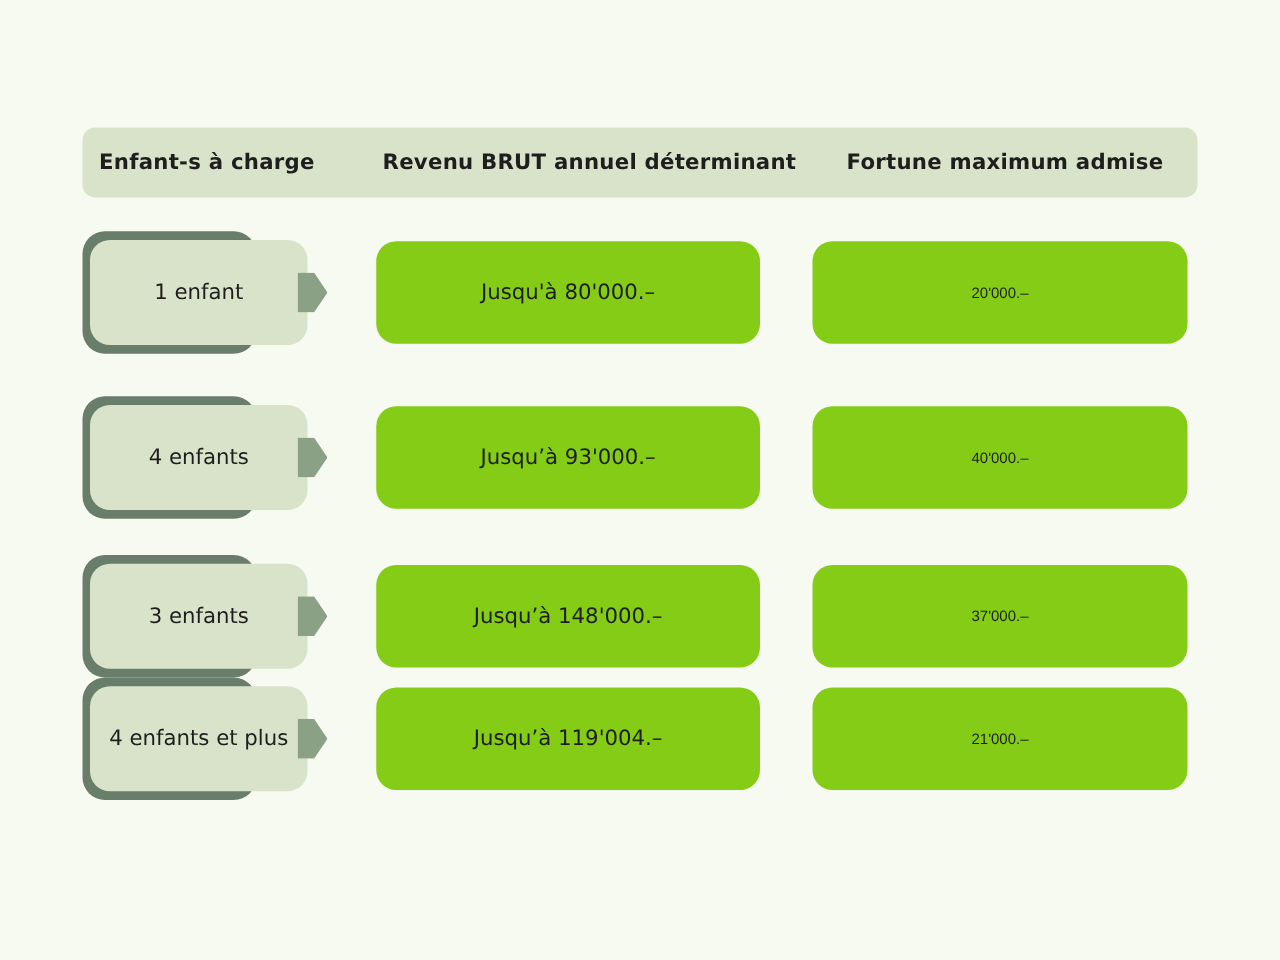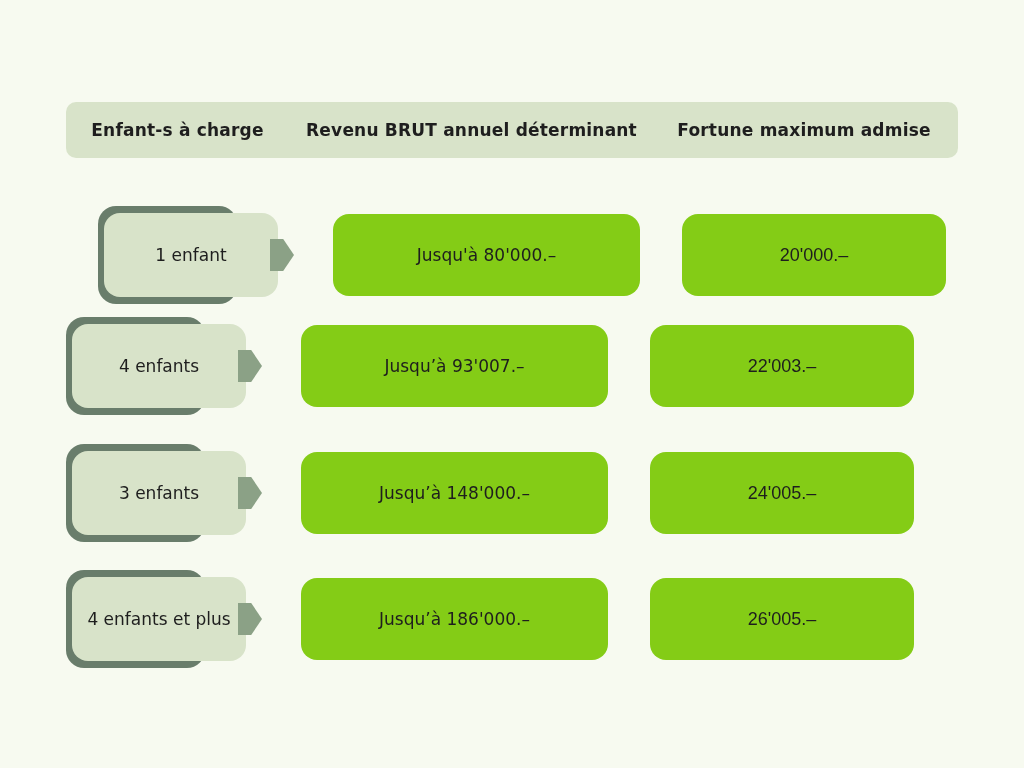--- a/index.html
+++ b/index.html
@@ -30,35 +30,35 @@
     top: 0;
     height: 56px;
     display: flex;
     align-items: center;
     justify-content: center;
     font-weight: bold;
     font-size: 17px;
     white-space: nowrap;
     letter-spacing: 0.2px;
   }
-  .hc1 { left: 0;    width: 199px; padding-left: 12px; }
+  .hc1 { left: 0;    width: 199px; }
   .hc2 { left: 252px; width: 307px; }
   .hc3 { left: 584px; width: 308px; }
 
   
   .row {
     position: absolute;
     left: 66px;
     width: 892px;
     height: 84px;
   }
-  .row-1 { top: 213px; margin-left: 32px; }
+  .row-1 { top: 192px; }
   .row-2 { top: 324px; }
   .row-3 { top: 451px; text-align: center; }
-  .row-4 { top: 577px; }
+  .row-4 { top: 549px; }
 
   .label-shape {
     position: absolute;
     left: 0;
     top: 0;
     width: 196px;
     height: 84px;
   }
   .label-shadow {
     position: absolute;
@@ -101,23 +101,23 @@
     border-radius: 16px;
     display: flex;
     align-items: center;
     justify-content: center;
     font-size: 17px;
     white-space: nowrap;
   }
   .cell-income { left: 235px; width: 307px; }
   .cell-wealth {
     left: 584px;
-    width: 264px;
+    width: 300px;
     font-family: "Liberation Sans", sans-serif;
-    font-size: 18px;
+    font-size: 12px;
   }
 </style>
 </head>
 <body>
 
 <div class="canvas">
 
   <div class="header-bar">
     <div class="header-cell hc1">Enfant-s à charge</div>
     <div class="header-cell hc2">Revenu BRUT annuel déterminant</div>
@@ -133,37 +133,37 @@
     <div class="cell cell-income">Jusqu'à 80'000.–</div>
     <div class="cell cell-wealth">20'000.–</div>
   </div>
 
   <div class="row row-2">
     <div class="label-shape">
       <div class="label-shadow"></div>
       <div class="label-pill">4 enfants</div>
       <div class="label-arrow"></div>
     </div>
-    <div class="cell cell-income">Jusqu’à 93'007.–</div>
-    <div class="cell cell-wealth">22'003.–</div>
+    <div class="cell cell-income">Jusqu’à 93'000.–</div>
+    <div class="cell cell-wealth">40'000.–</div>
   </div>
 
   <div class="row row-3">
     <div class="label-shape">
       <div class="label-shadow"></div>
       <div class="label-pill">3 enfants</div>
       <div class="label-arrow"></div>
     </div>
     <div class="cell cell-income">Jusqu’à 148'000.–</div>
-    <div class="cell cell-wealth">24'005.–</div>
+    <div class="cell cell-wealth">37'000.–</div>
   </div>
 
   <div class="row row-4">
     <div class="label-shape">
       <div class="label-shadow"></div>
       <div class="label-pill">4 enfants et plus</div>
       <div class="label-arrow"></div>
     </div>
-    <div class="cell cell-income">Jusqu’à 186'000.–</div>
-    <div class="cell cell-wealth">26'005.–</div>
+    <div class="cell cell-income">Jusqu’à 119'004.–</div>
+    <div class="cell cell-wealth">21'000.–</div>
   </div>
 
 </div>
 
 </body></html>

